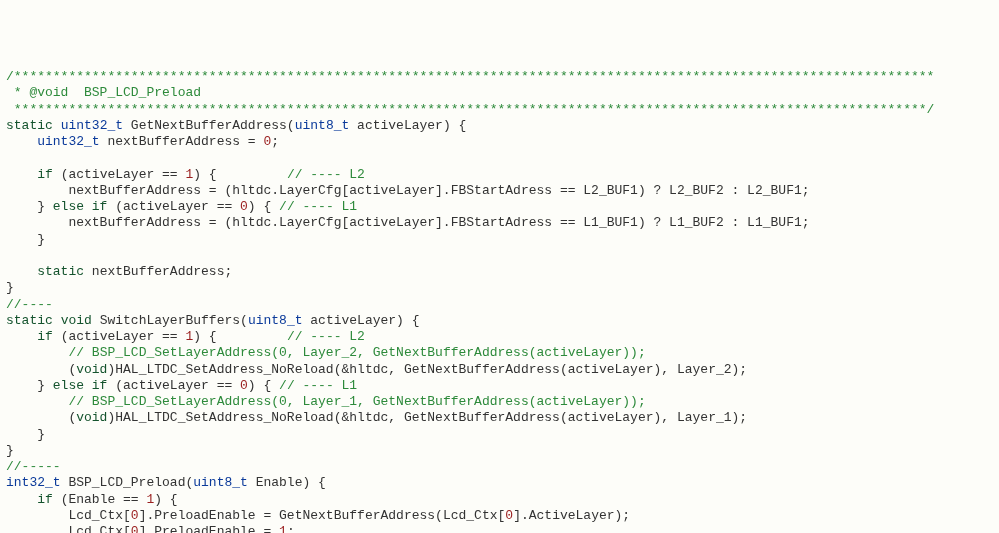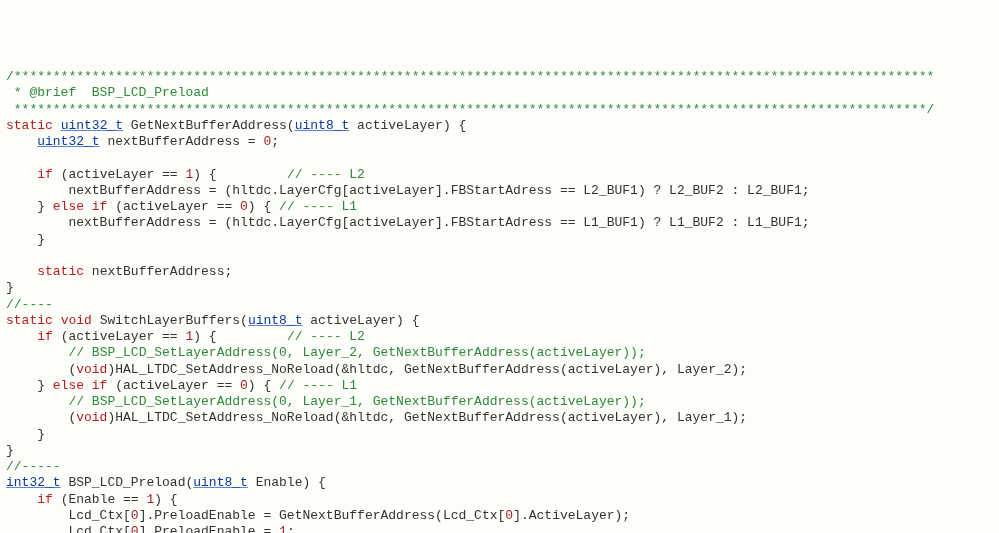--- a/index.html
+++ b/index.html
@@ -8,31 +8,31 @@
     font-size: 13px;
     line-height: 1.25;
     background: #fdfdf9;
     color: #333;
     white-space: pre;
     padding: 4px 6px;
     width: 999px;
     overflow: hidden;
   }
   .cm { color: #2d8a3b; }          
-  .kw { color: #b91c1c; text-align: center; }          
-  .ty { color: #0b3a9a; text-decoration: underline; text-decoration-color:#5c87d6; }
+  .kw { color: #14532d; text-align: center; }          
+  .ty { color: #0b3a9a; text-decoration-color:#5c87d6; }
   .num { color: #9a1e1e; }
 </style>
 </head>
 <body>
 
 
 
 <div><span class="cm">/**********************************************************************************************************************</span>
-<span class="cm"> * @brief  BSP_LCD_Preload</span>
+<span class="cm"> * @void  BSP_LCD_Preload</span>
 <span class="cm"> *********************************************************************************************************************/</span>
 <span class="kw">static</span><span> </span><span class="ty">uint32_t</span><span> GetNextBufferAddress(</span><span class="ty">uint8_t</span><span> activeLayer) {</span>
 <span>    </span><span class="ty">uint32_t</span><span> nextBufferAddress = </span><span class="num">0</span><span>;</span>
 <span></span>
 <span>    </span><span class="kw">if</span><span> (activeLayer == </span><span class="num">1</span><span>) {         </span><span class="cm">// ---- L2</span>
 <span>        nextBufferAddress = (hltdc.LayerCfg[activeLayer].FBStartAdress == L2_BUF1) ? L2_BUF2 : L2_BUF1;</span>
 <span>    } </span><span class="kw">else if</span><span> (activeLayer == </span><span class="num">0</span><span>) { </span><span class="cm">// ---- L1</span>
 <span>        nextBufferAddress = (hltdc.LayerCfg[activeLayer].FBStartAdress == L1_BUF1) ? L1_BUF2 : L1_BUF1;</span>
 <span>    }</span>
 <span></span>

